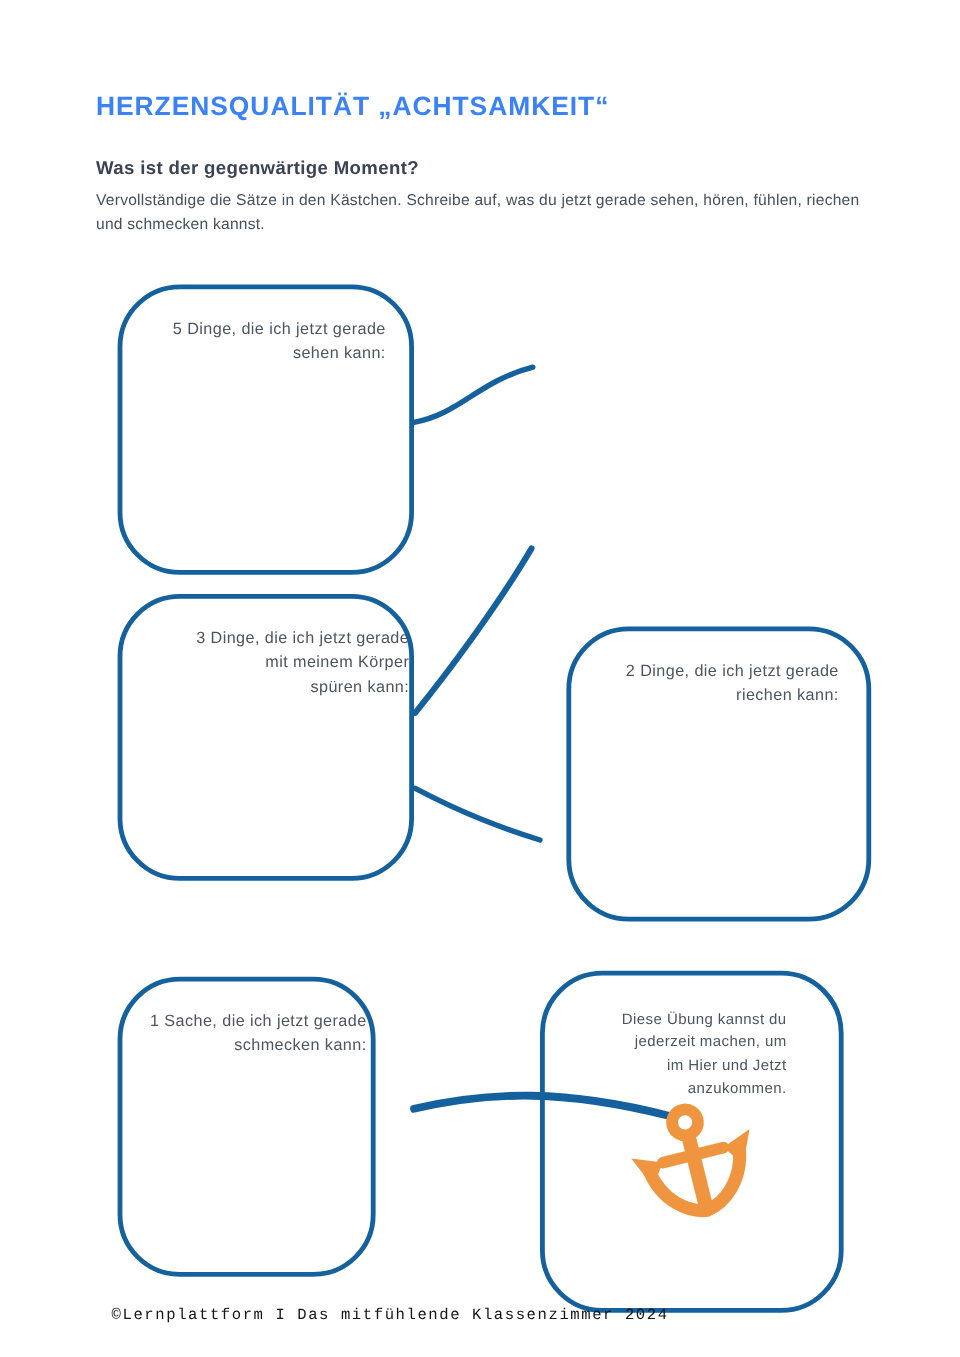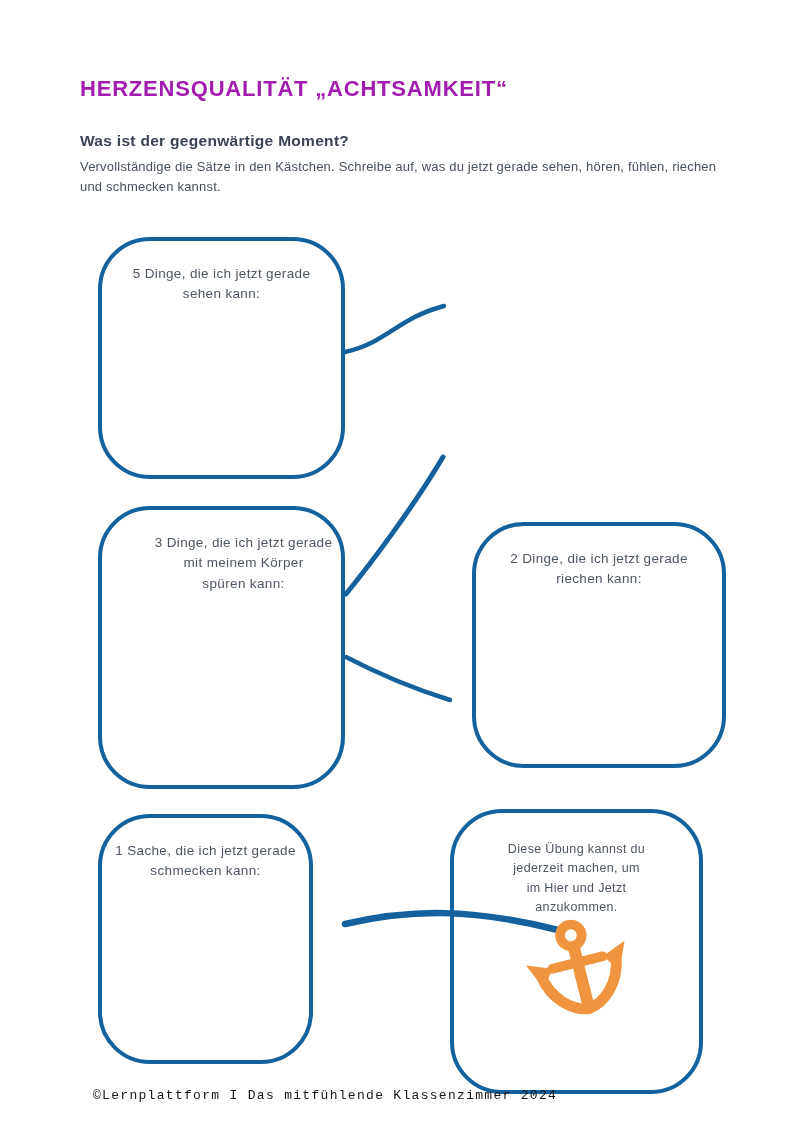--- a/index.html
+++ b/index.html
@@ -10,21 +10,21 @@
     background: #ffffff;
     font-family: "Liberation Sans", sans-serif;
     overflow: hidden;
   }
   .header { position: absolute; left: 80px; top: 76px; width: 660px; }
   .title {
     margin: 0;
     font-size: 22px;
     font-weight: 800;
     letter-spacing: 0.8px;
-    color: #a21caf;
+    color: #3b82f6;
   }
   .subtitle {
     margin-top: 7px;
     font-size: 11.5px;
     font-weight: 700;
     letter-spacing: 1.6px;
     color: #3A4456;
   }
   .section-heading {
     margin: 30px 0 0 0;
@@ -46,35 +46,35 @@
     box-sizing: border-box;
     border: 4px solid #15619D;
     border-radius: 52px;
     background: #ffffff;
     display: flex;
     justify-content: center;
   }
   .box-label {
     margin-top: 23px;
     width: 200px;
-    text-align: center;
+    text-align: right;
     font-size: 13.5px;
     line-height: 1.5;
     letter-spacing: 0.35px;
     color: #4C5562;
   }
   .box-note .box-label {
     margin-top: 27px;
     width: 158px;
     font-size: 12.5px;
     line-height: 1.55;
   }
   .box-see   { left:  98px; top: 237px; width: 247px; height: 242px; }
   .box-hear  { left: 443px; top: 233px; width: 258px; height: 248px; }
-  .box-feel  { left:  98px; top: 506px; width: 247px; height: 283px; padding-left: 44px; }
+  .box-feel  { left:  98px; top: 495px; width: 247px; height: 239px; padding-left: 44px; }
   .box-smell { left: 472px; top: 522px; width: 254px; height: 246px; }
   .box-taste { left:  98px; top: 814px; width: 215px; height: 250px; }
   .box-note  { left: 450px; top: 809px; width: 253px; height: 285px; }
   .overlay {
     position: absolute;
     left: 0; top: 0;
     width: 800px; height: 1131px;
     pointer-events: none;
   }
   .footer {

